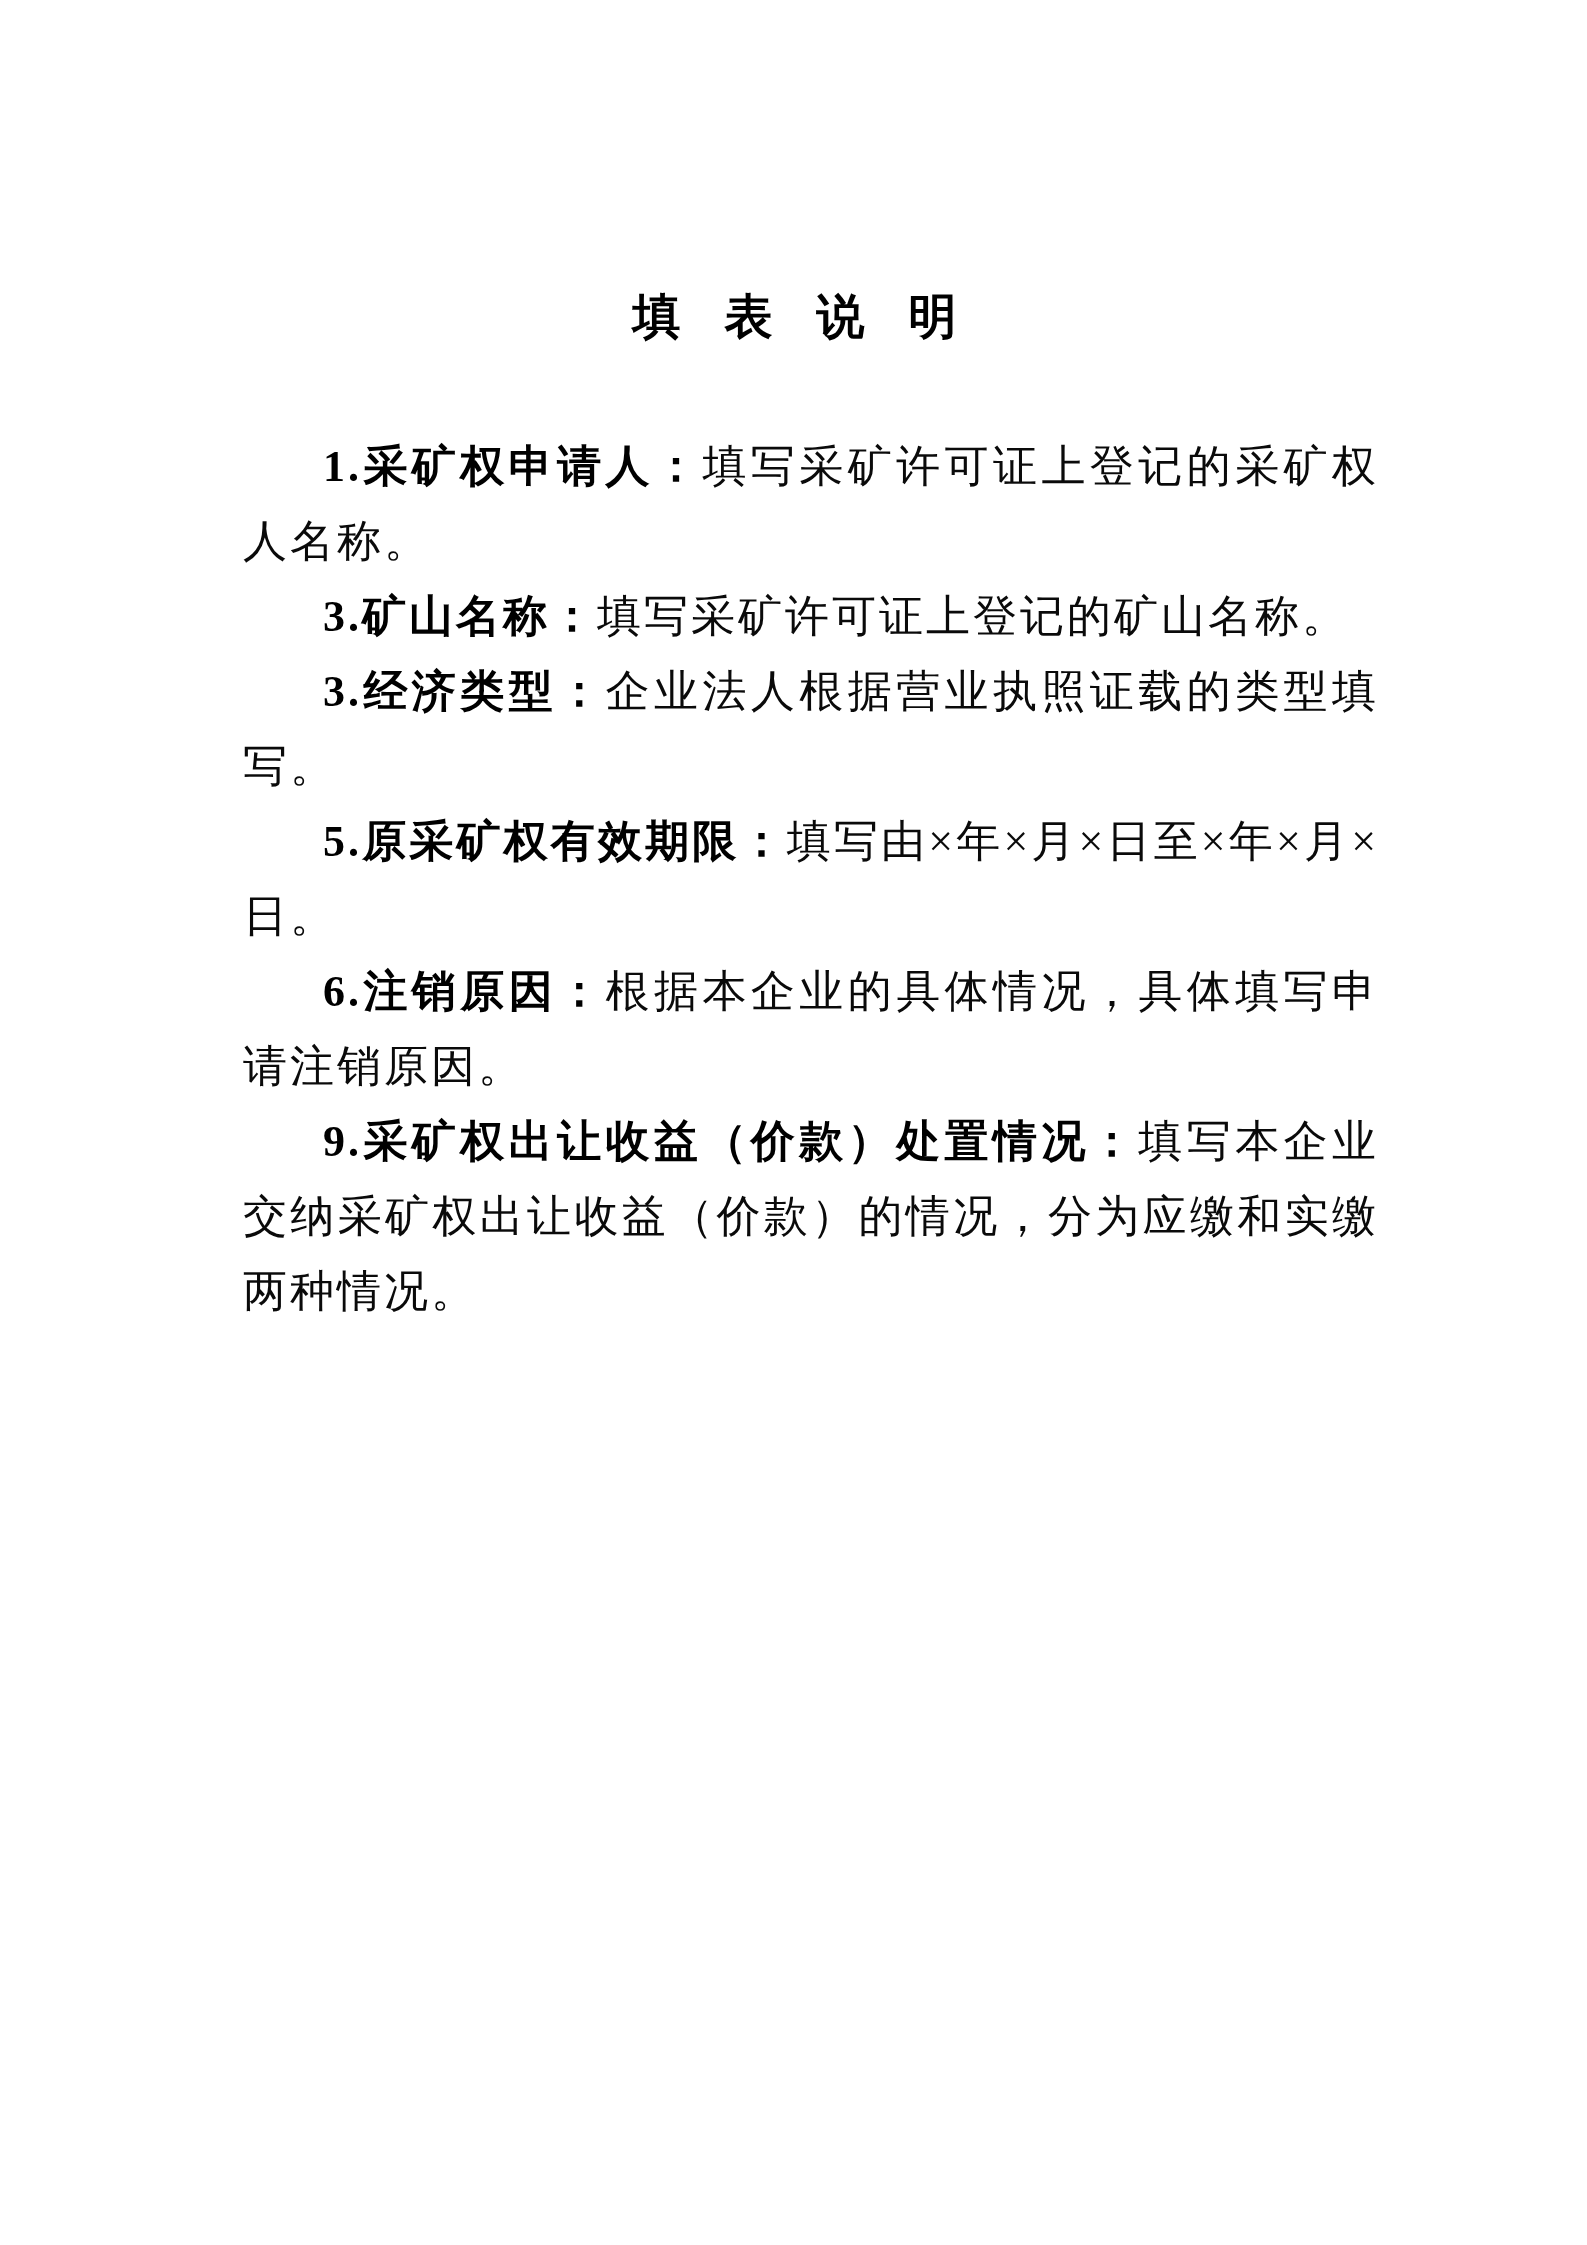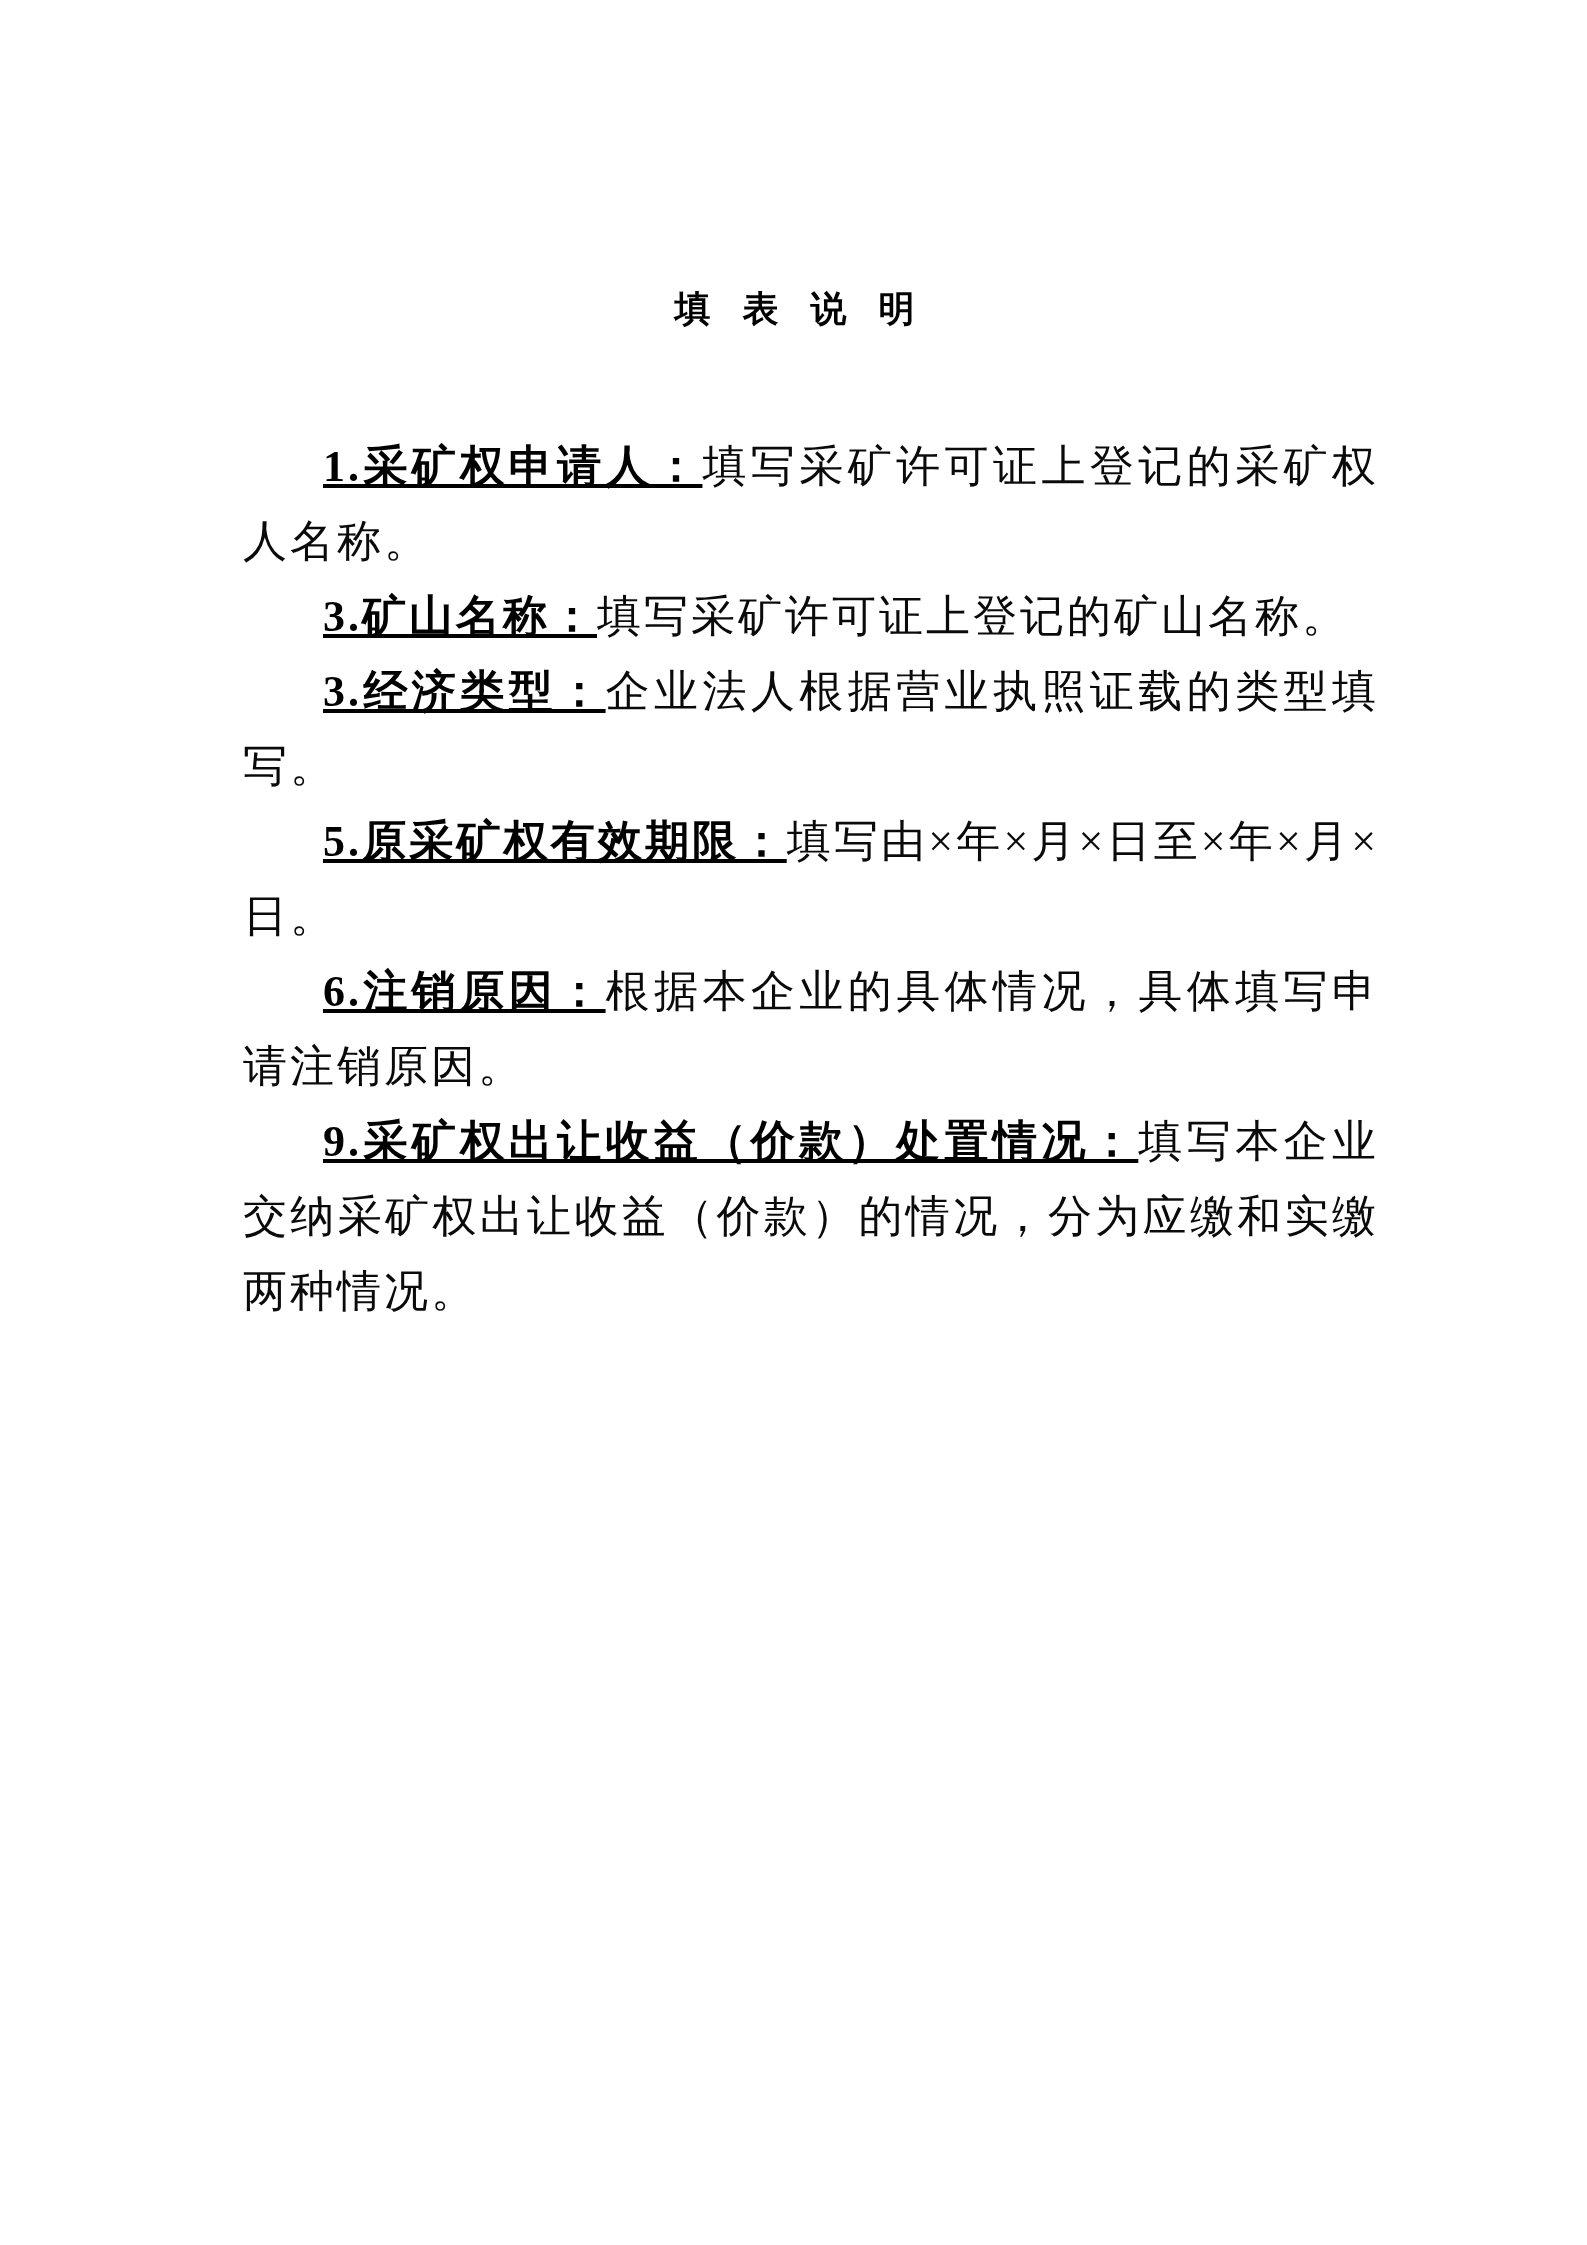--- a/index.html
+++ b/index.html
@@ -18,21 +18,21 @@
   }
   .doc-title {
     position: absolute;
     top: 286px;
     left: 0;
     width: 100%;
     margin: 0;
     text-align: center;
     font-family: "DejaVu Sans", "Liberation Sans", sans-serif;
     font-weight: 700;
-    font-size: 36px;
+    font-size: 48px;
     line-height: 1.25;
     letter-spacing: -2px;
     color: #000000;
     white-space: pre;
   }
   .instructions {
     position: absolute;
     left: 243px;
     top: 429px;
     width: 1136px;
@@ -44,21 +44,20 @@
     color: #0a0a0a;
   }
   .instruction-item {
     margin: 0;
     padding: 0;
     text-indent: 80px;
   }
   .item-label {
     font-weight: 700;
     color: #000000;
-    text-decoration: underline;
   }
   .item-text {
     font-weight: 400;
   }
 </style>
 </head>
 <body>
 
 <div class="page">
   <h1 class="doc-title">填　表　说　明</h1>

